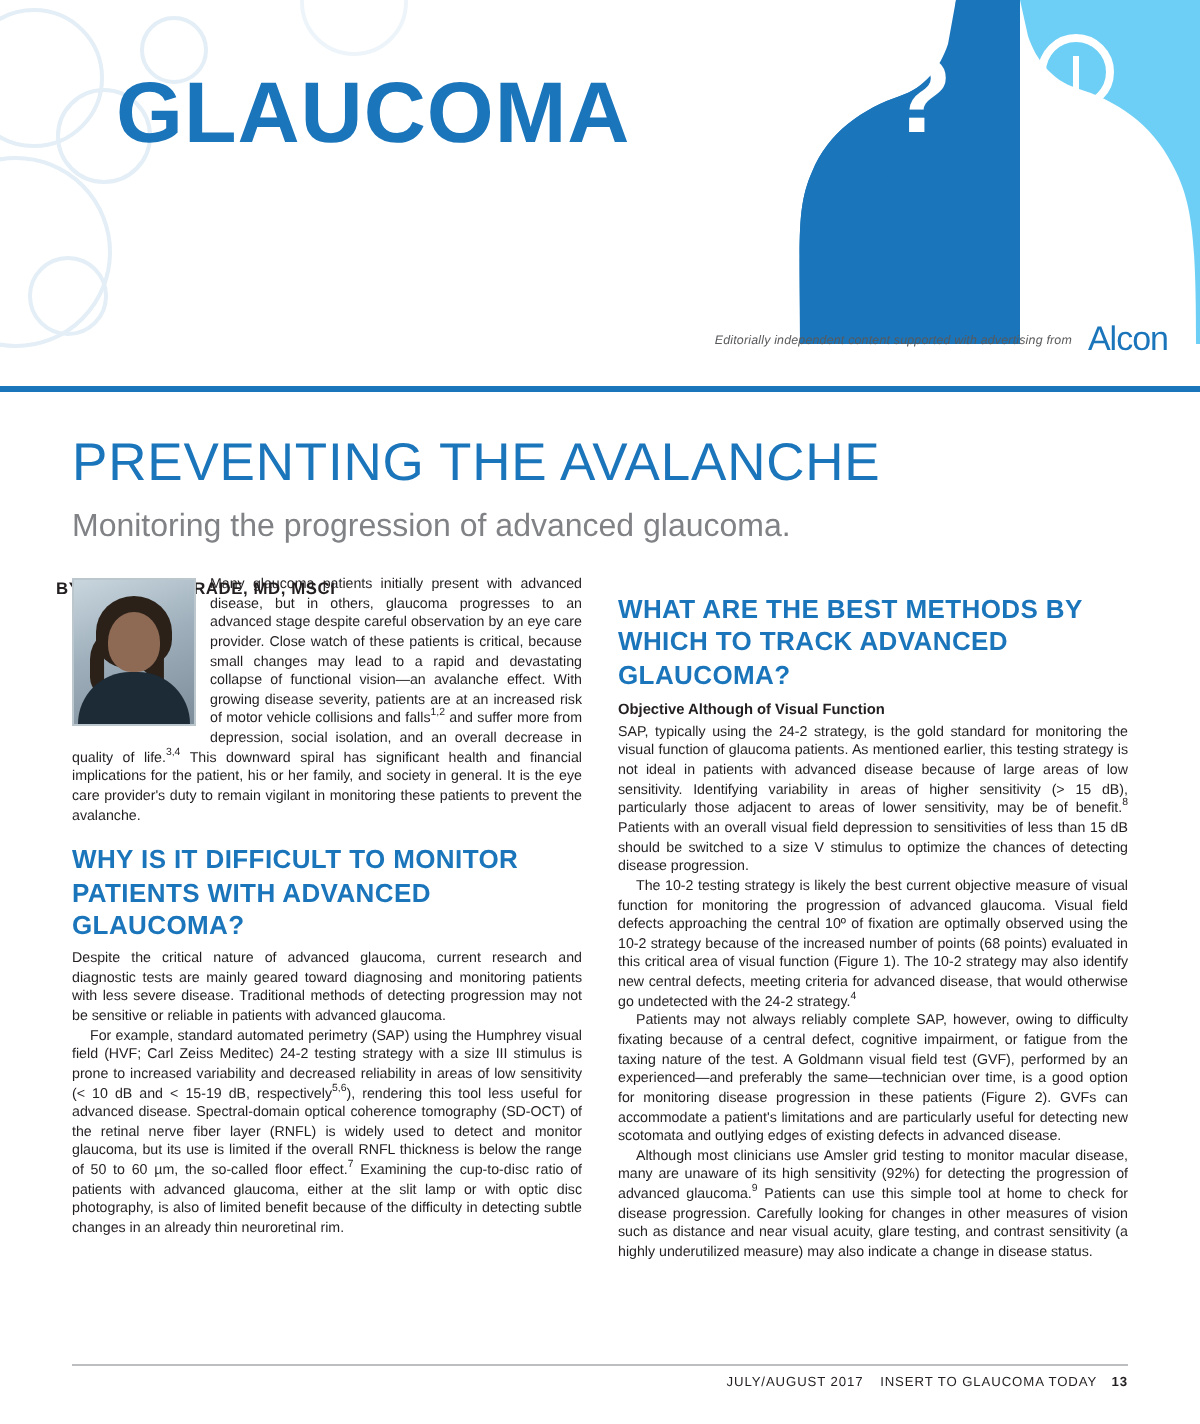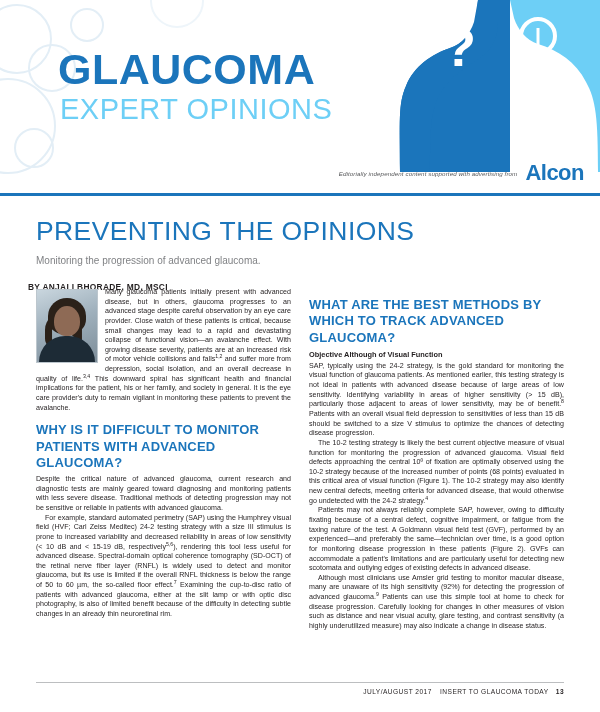--- a/index.html
+++ b/index.html
@@ -30,59 +30,59 @@
   .c2 { width:48px; height:48px; left:28px; top:44px; }
   .c3 { width:96px; height:96px; left:-40px; top:78px; }
   .c4 { width:34px; height:34px; left:70px; top:8px; }
   .c5 { width:54px; height:54px; left:150px; top:-26px; border-color:#eef5fa;}
   .c6 { width:40px; height:40px; left:14px; top:128px; }
 
   
   .head-wrap { position:absolute; right:0; top:0; width:320px; height:172px; }
 
   .title-block {
-    position:absolute; left:58px; top:48px;
+    position:absolute; left:58px; top:36px;
   }
   .t-glaucoma {
     font-size:43px; font-weight:bold; letter-spacing:0.5px;
     color:#1b75bb; line-height:1; margin:0;
   }
   .t-expert {
     font-size:29px; font-weight:normal; letter-spacing:0.5px;
     color:#6dcff6; line-height:1; margin:4px 0 0 2px;
   }
 
   .sponsor-row {
     position:absolute; right:16px; top:160px;
     display:flex; align-items:center; gap:8px;
   }
   .sponsor-note {
     font-size:6.2px; color:#58595b; font-style:italic;
     letter-spacing:0.1px;
   }
   .sponsor-logo {
-    font-size:22px; font-weight:bold; color:#1b75bb;
+    font-size:17px; font-weight:normal; color:#1b75bb;
     letter-spacing:-0.5px;
     font-family:"Liberation Sans", sans-serif;
   }
 
   .blue-rule {
     position:absolute; left:0; top:193px; width:600px; height:3px;
     background:#1b75bb;
   }
 
   
   .headline {
     margin:22px 36px 0 36px;
     font-size:26.5px; color:#1b75bb; font-weight:normal;
     letter-spacing:0.4px; line-height:1.05;
   }
   .deck {
     margin:9px 36px 0 36px;
-    font-size:10px; color:#808285; font-weight:normal;
+    font-size:16px; color:#808285; font-weight:normal;
   }
   .byline {
     margin:16px 36px 0 28px;
     font-size:8.4px; font-weight:bold; color:#231f20; letter-spacing:0.3px;
   }
 
   
   .cols {
     position:absolute; left:36px; top:288px;
     width:528px; height:380px;
@@ -177,32 +177,31 @@
         <rect x="-6" y="15" width="12" height="5" fill="#ffffff"></rect>
         <rect x="-6" y="22" width="12" height="4" fill="#ffffff"></rect>
         <rect x="-4" y="28" width="8" height="4" fill="#ffffff"></rect>
         <path d="M0 -8 L0 14" stroke="#ffffff" stroke-width="3"></path>
       </g>
     </svg>
   </div>
 
   <div class="title-block">
     <div class="t-glaucoma">GLAUCOMA</div>
-    <div class="t-expert">EXPERT OPINIONS</div>
   </div>
 
   <div class="sponsor-row">
     <span class="sponsor-note">Editorially independent content supported with advertising from</span>
     <span class="sponsor-logo">Alcon</span>
   </div>
 
   <div class="blue-rule"></div>
 </div>
 
-<h1 class="headline">PREVENTING THE OPINIONS</h1>
+<h1 class="headline">PREVENTING THE AVALANCHE</h1>
 <div class="deck">Monitoring the progression of advanced glaucoma.</div>
 <div class="byline">BY ANJALI BHORADE, MD, MSCI</div>
 
 <div class="cols">
 
   <div class="col">
     <div class="author-photo">
       <div class="ap-hair2"></div>
       <div class="ap-hair"></div>
       <div class="ap-face"></div>

